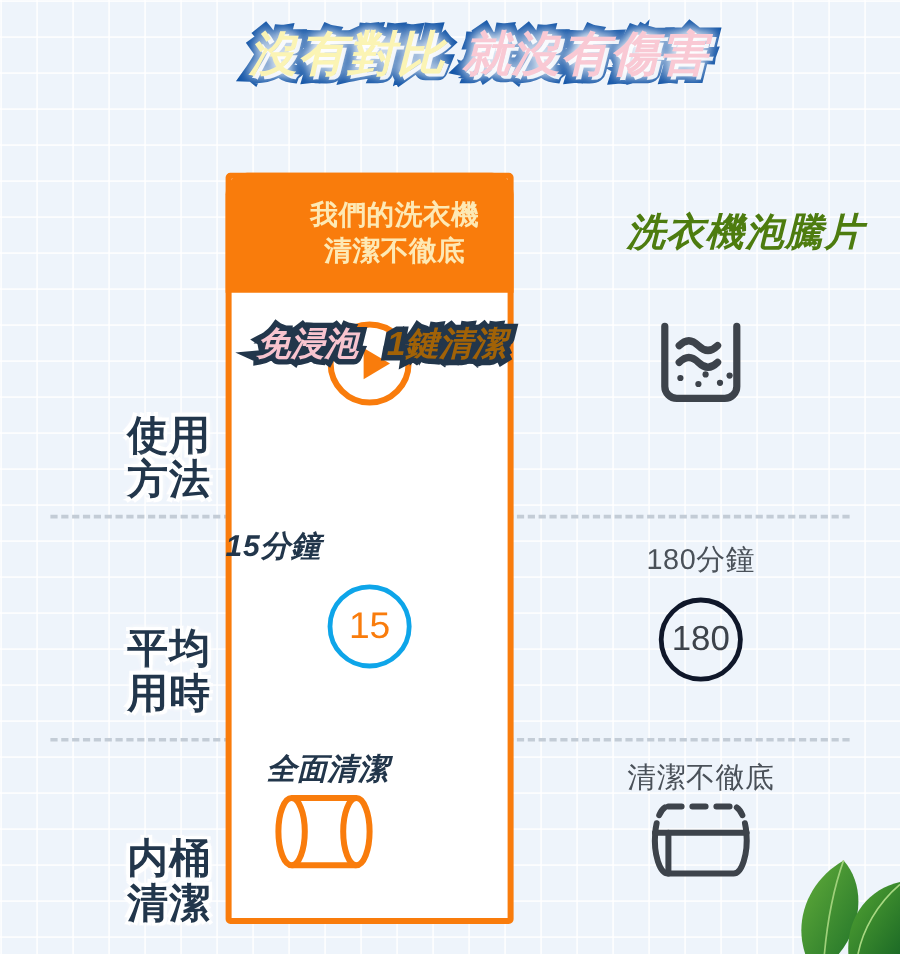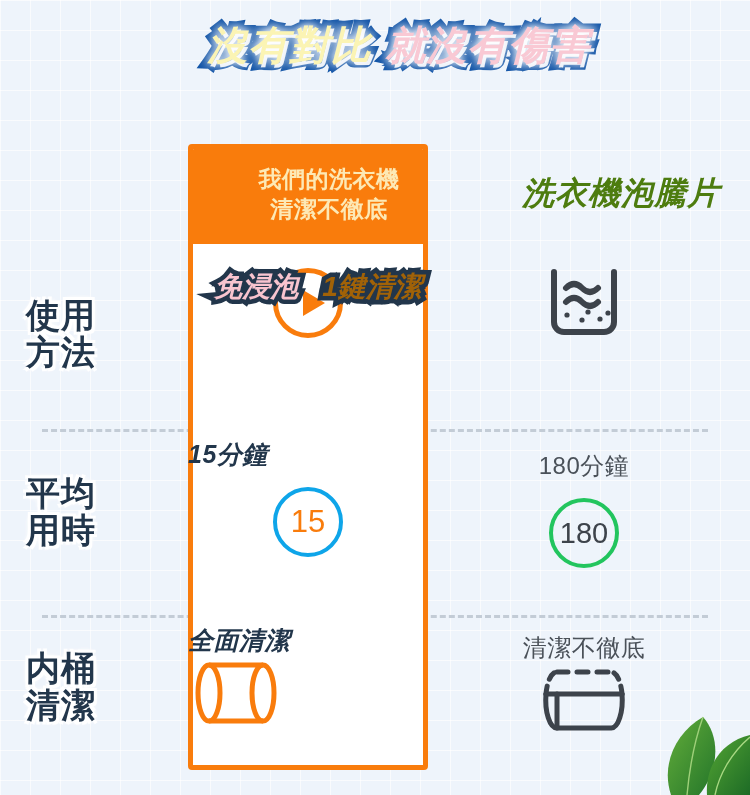--- a/index.html
+++ b/index.html
@@ -96,47 +96,48 @@
     font-size: 23px;
     font-weight: bold;
     letter-spacing: 0.5px;
     line-height: 1.22;
   }
 
   
   .row-label {
     position: absolute;
     left: 26px; width: 150px;
-    text-align: left;
+    text-align: right;
     z-index: 5;
     color: #22364b;
     font-size: 34px;
     font-weight: bold;
     line-height: 1.1;
     letter-spacing: 1px;
     text-shadow:
       0 0 7px #ffffff, 0 0 7px #ffffff, 0 0 7px #ffffff,
       3px 3px 0 rgba(255,255,255,0.95),
       -3px 3px 0 rgba(255,255,255,0.95),
       3px -3px 0 rgba(255,255,255,0.95),
       -3px -3px 0 rgba(255,255,255,0.95);
+    margin-top: 48px;
   }
   #label-1 { top: 157px; }
   #label-2 { top: 335px; }
   #label-3 { top: 510px; font-family: Liberation Serif, serif; }
 
   
   .feat-cell {
     position: absolute;
     left: 188px; width: 240px;
     z-index: 6;
   }
   #feat-cell-1 { top: 110px; height: 175px; }
   #feat-cell-2 { top: 298px; height: 170px; }
-  #feat-cell-3 { top: 484px; height: 150px; }
+  #feat-cell-3 { top: 484px; height: 150px; margin-left: 34px; }
 
   .feat-caption {
     color: #22364b;
     font-size: 25px;
     font-weight: bold;
     font-style: italic;
     letter-spacing: 0.5px;
   }
 
   
@@ -182,21 +183,21 @@
   .num-circle {
     width: 70px; height: 70px;
     border-radius: 50%;
     margin: 0 auto;
     box-sizing: border-box;
     display: flex; align-items: center; justify-content: center;
     font-size: 31px;
     font-weight: normal;
   }
   .num-circle.orange { border: 4px solid #0ea5e9; color: #f97c0c; }
-  .num-circle.gray   { border: 4px solid #22c55e; color: #3d434b; font-size: 29px; }
+  .num-circle.gray   { border: 4px solid #0f172a; color: #3d434b; font-size: 29px; }
 
   .mt14 { margin-top: 14px; }
   .mt16 { margin-top: 16px; }
   .mt18 { margin-top: 18px; }
 
   
   #rival-header {
     position: absolute;
     left: 448px; top: 32px;
     width: 272px;

